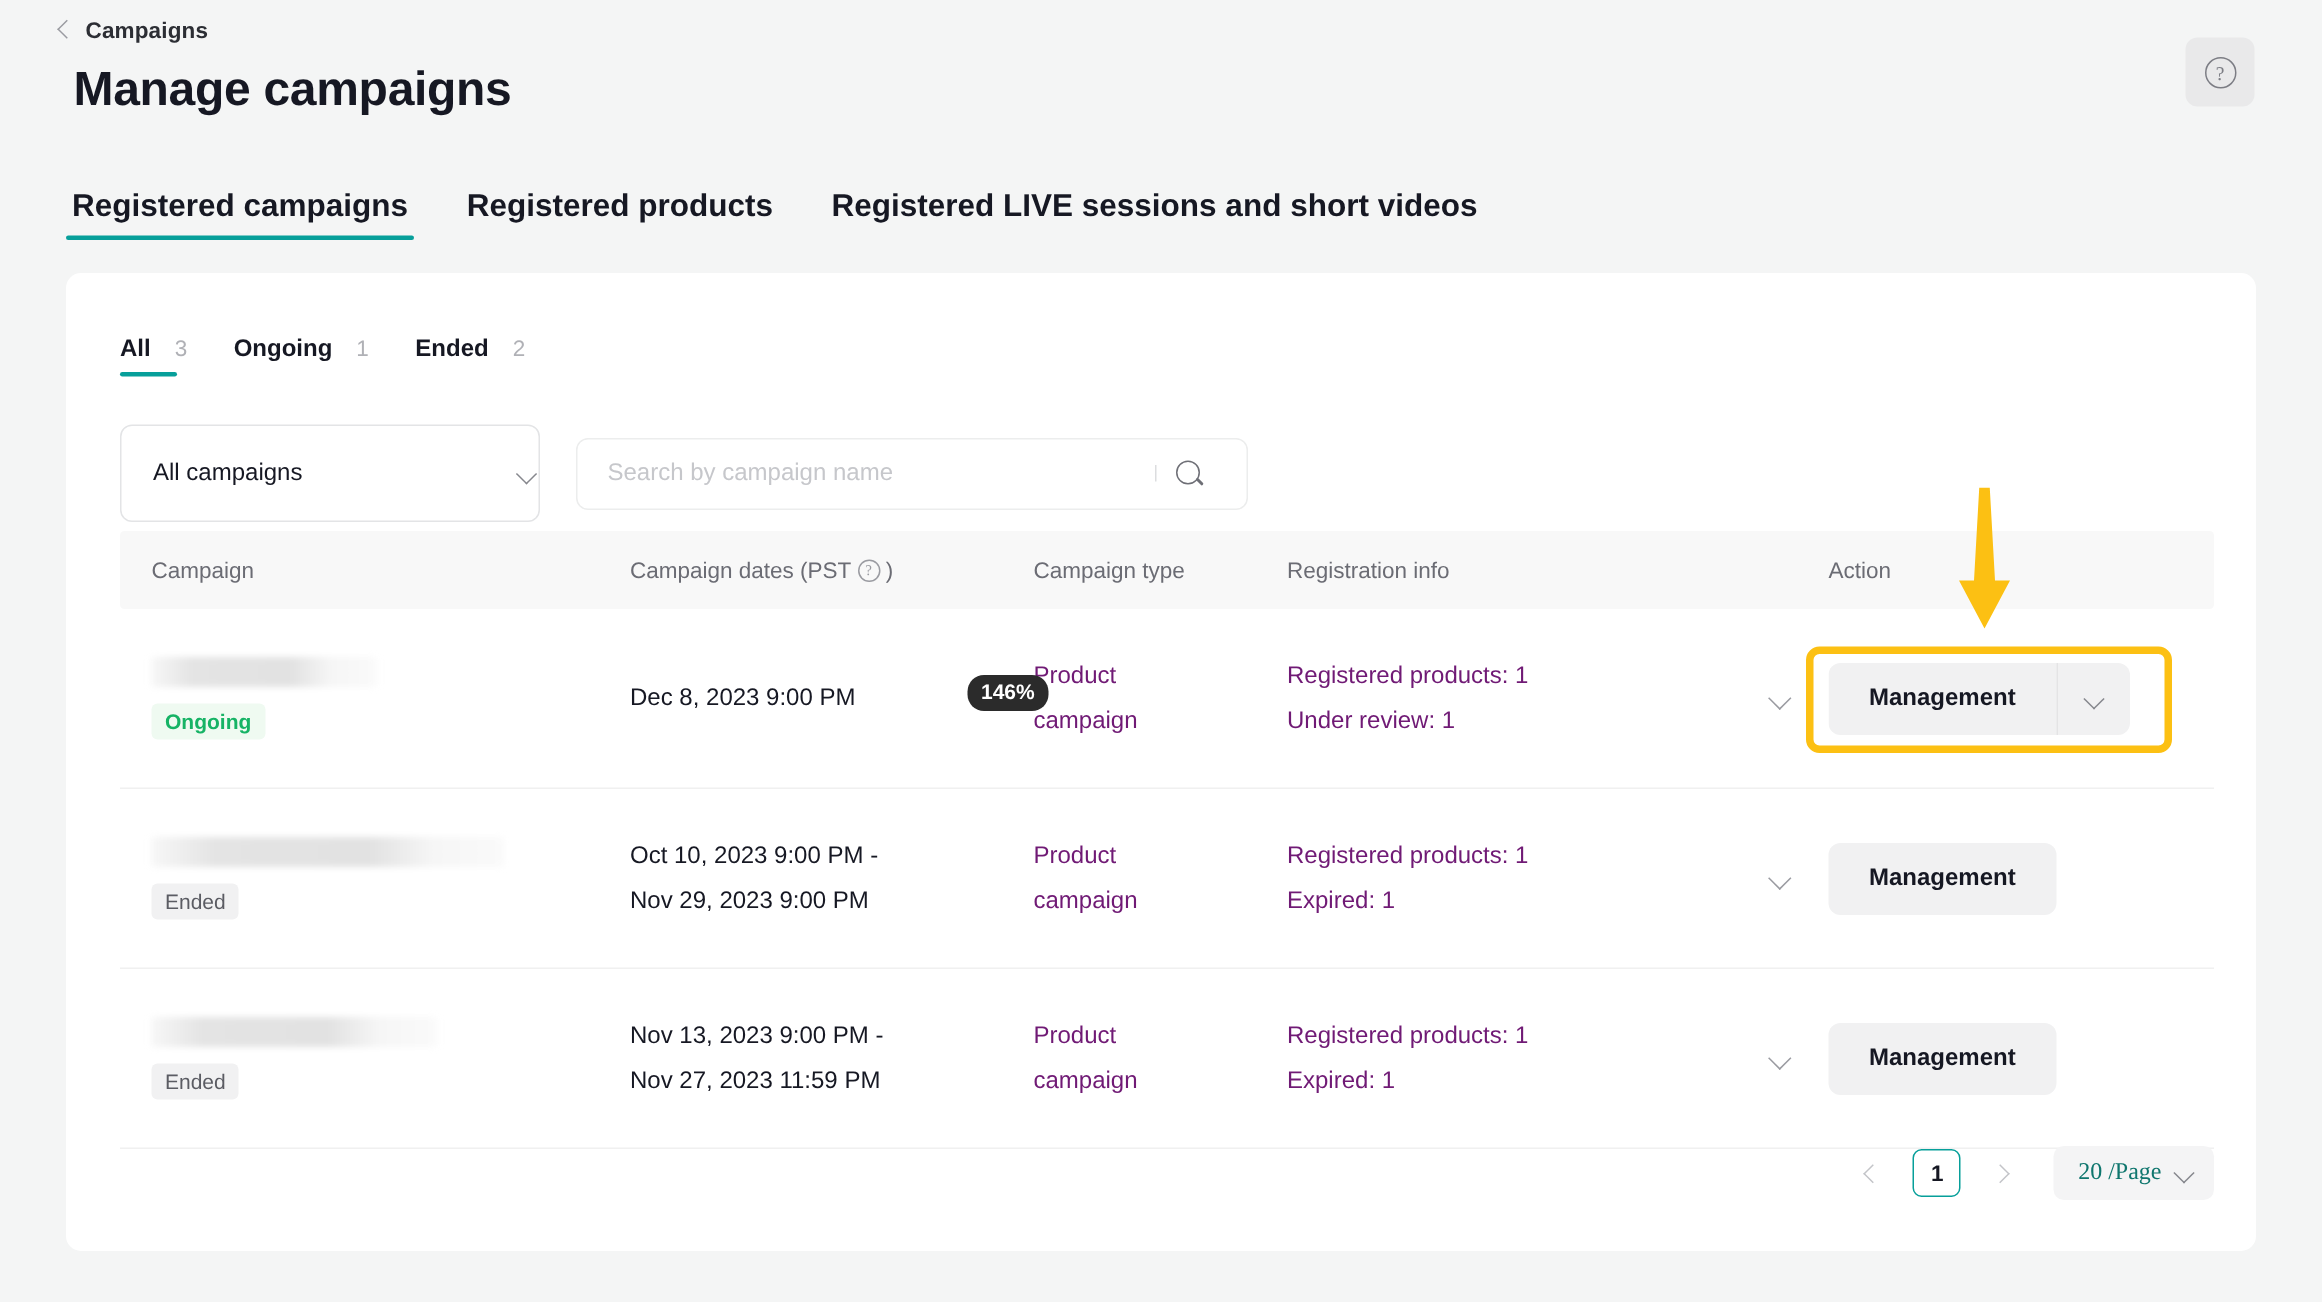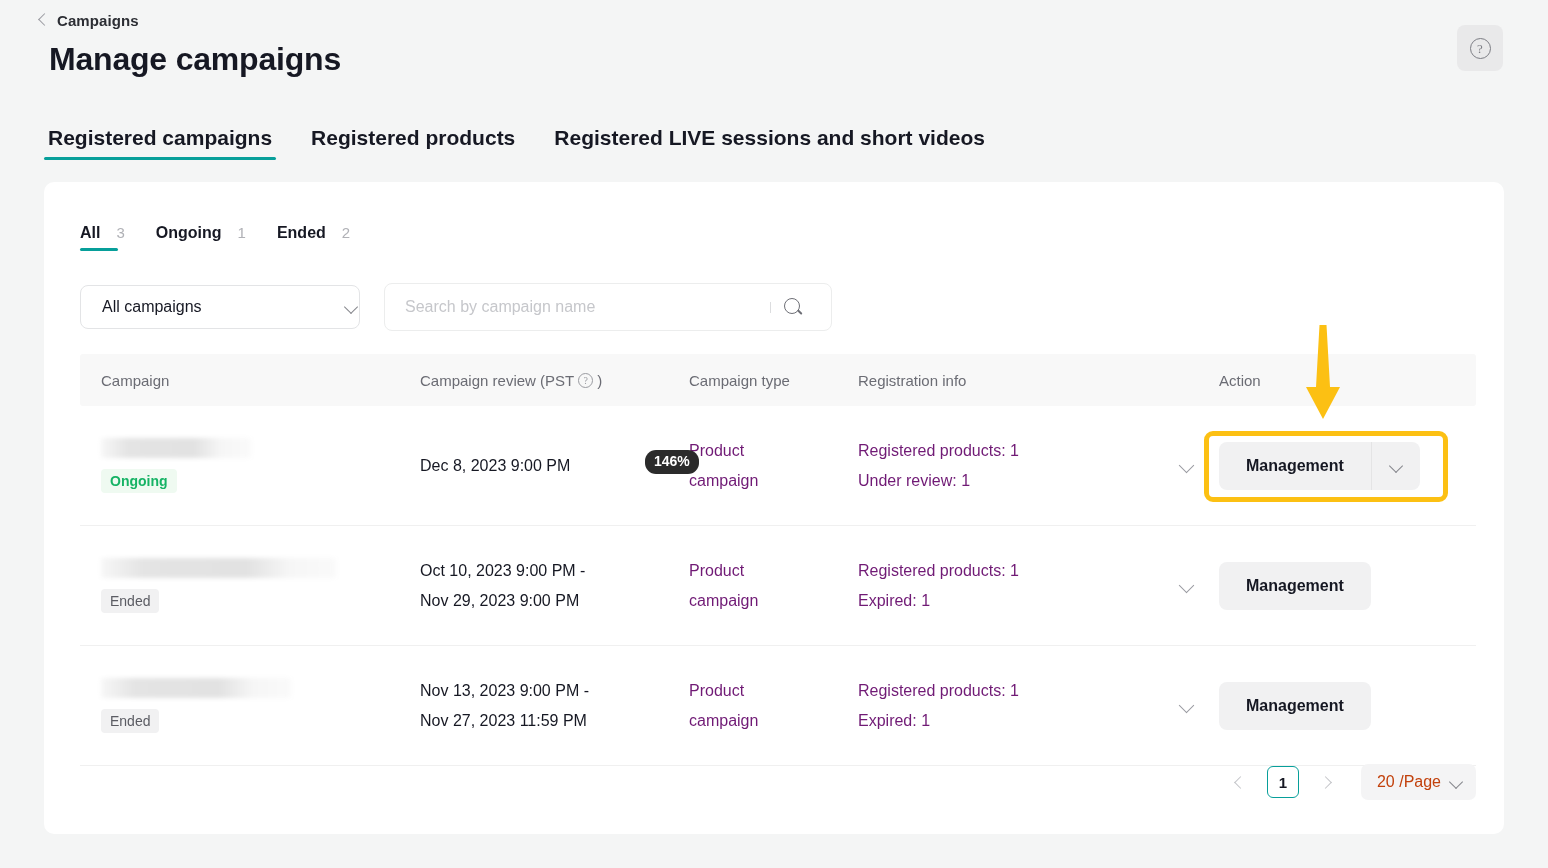--- a/index.html
+++ b/index.html
@@ -169,21 +169,21 @@
   .filter-row {
     position: absolute;
     left: 36px;
     top: 101px;
     display: flex;
     align-items: center;
     gap: 24px;
   }
   .select-box {
     width: 280px;
-    height: 44px;
+    height: 65px;
     border: 1px solid #e3e4e6;
     border-radius: 8px;
     display: flex;
     align-items: center;
     justify-content: space-between;
     padding: 0 2px 0 21px;
     background: #fff;
   }
   .select-value {
     font-size: 16px;
@@ -467,21 +467,21 @@
   .pg-size {
     height: 36px;
     background: #f4f4f5;
     border-radius: 7px;
     display: flex;
     align-items: center;
     gap: 9px;
     padding: 0 14px 0 16px;
     margin-left: 6px;
   }
-  .pg-size-label { font-size: 16px; color: #c2410c; }
+  .pg-size-label { font-size: 16px; color: #0f766e; font-family: Liberation Serif, serif; }
 </style>
 </head>
 <body>
 
 <div class="page">
 
   <div class="breadcrumb">
     <span class="breadcrumb-back"></span>
     <span class="breadcrumb-label">Campaigns</span>
   </div>
@@ -525,21 +525,21 @@
         <span class="search-caret"></span>
         <span class="search-icon"></span>
       </div>
     </div>
 
     <div class="table">
 
       <div class="thead">
         <div class="th col-campaign">Campaign</div>
         <div class="th col-dates th-with-info">
-          <span>Campaign review (PST</span>
+          <span>Campaign dates (PST</span>
           <span class="info-icon">?</span>
           <span>)</span>
         </div>
         <div class="th col-type">Campaign type</div>
         <div class="th col-reginfo">Registration info</div>
         <div class="col-expand"></div>
         <div class="th col-action">Action</div>
       </div>
 
       <div class="trow">

